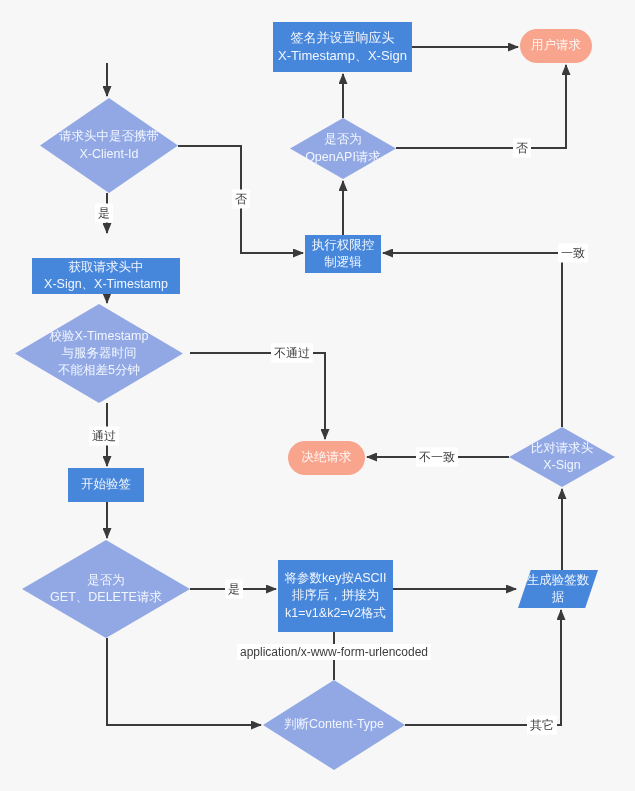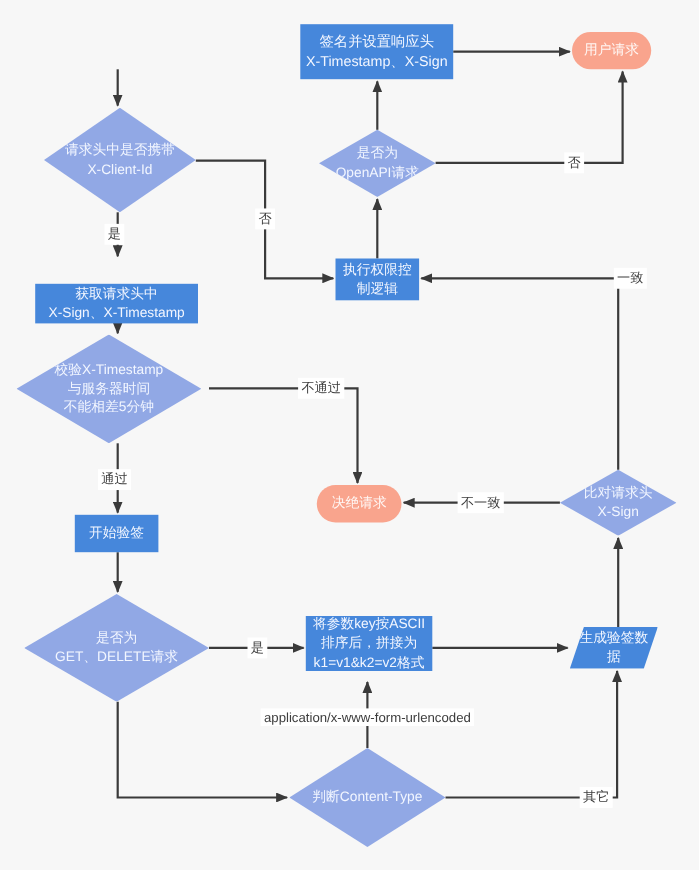--- a/index.html
+++ b/index.html
@@ -96,21 +96,21 @@
 
   <div class="node proc" style="left:68px;top:468px;width:76px;height:34px;">
     <span>开始验签</span>
   </div>
 
   <div class="node dec" style="left:22px;top:540px;width:168px;height:98px;">
     <span>是否为
 GET、DELETE请求</span>
   </div>
 
-  <div class="node proc" style="left:278px;top:560px;width:115px;height:50px;">
+  <div class="node proc" style="left:278px;top:560px;width:115px;height:72px;">
     <span>将参数key按ASCII
 排序后，拼接为
 k1=v1&amp;k2=v2格式</span>
   </div>
 
   <div class="node para" style="left:518px;top:570px;width:80px;height:38px;justify-content:center;">
     <span>生成验签数
 据</span>
   </div>
 

